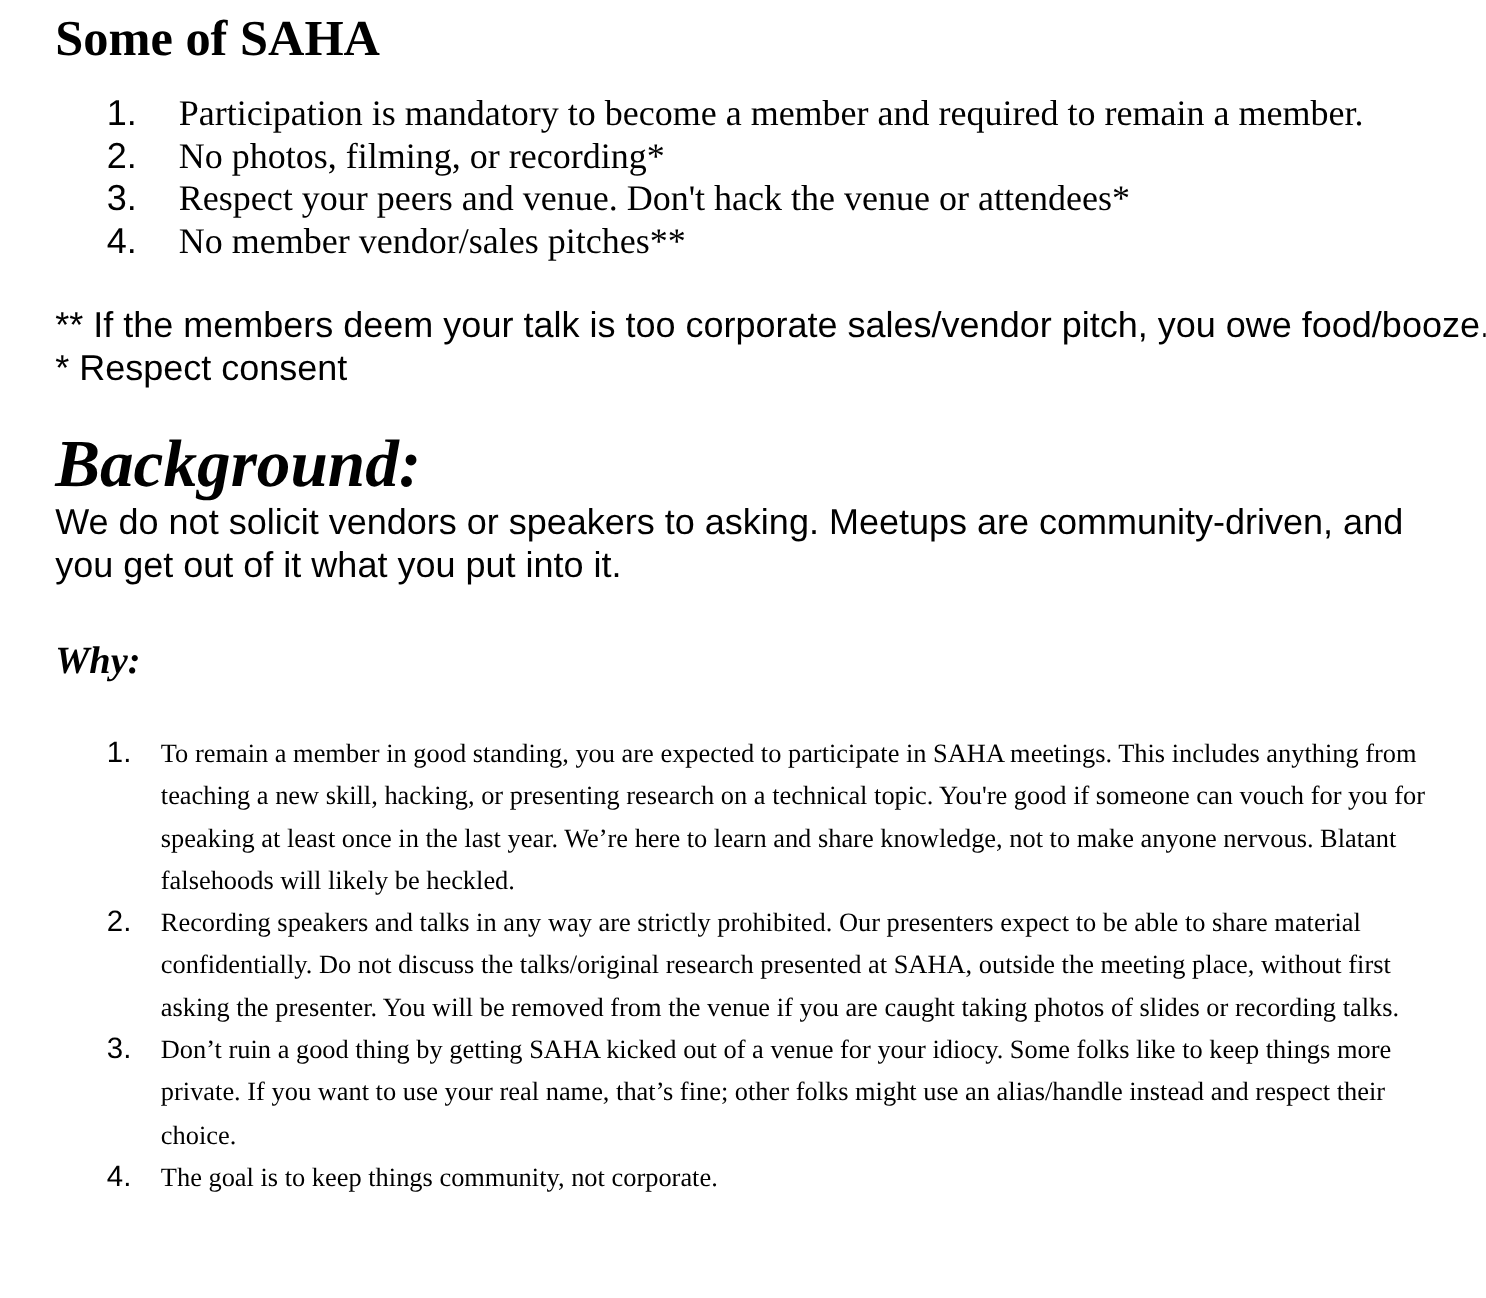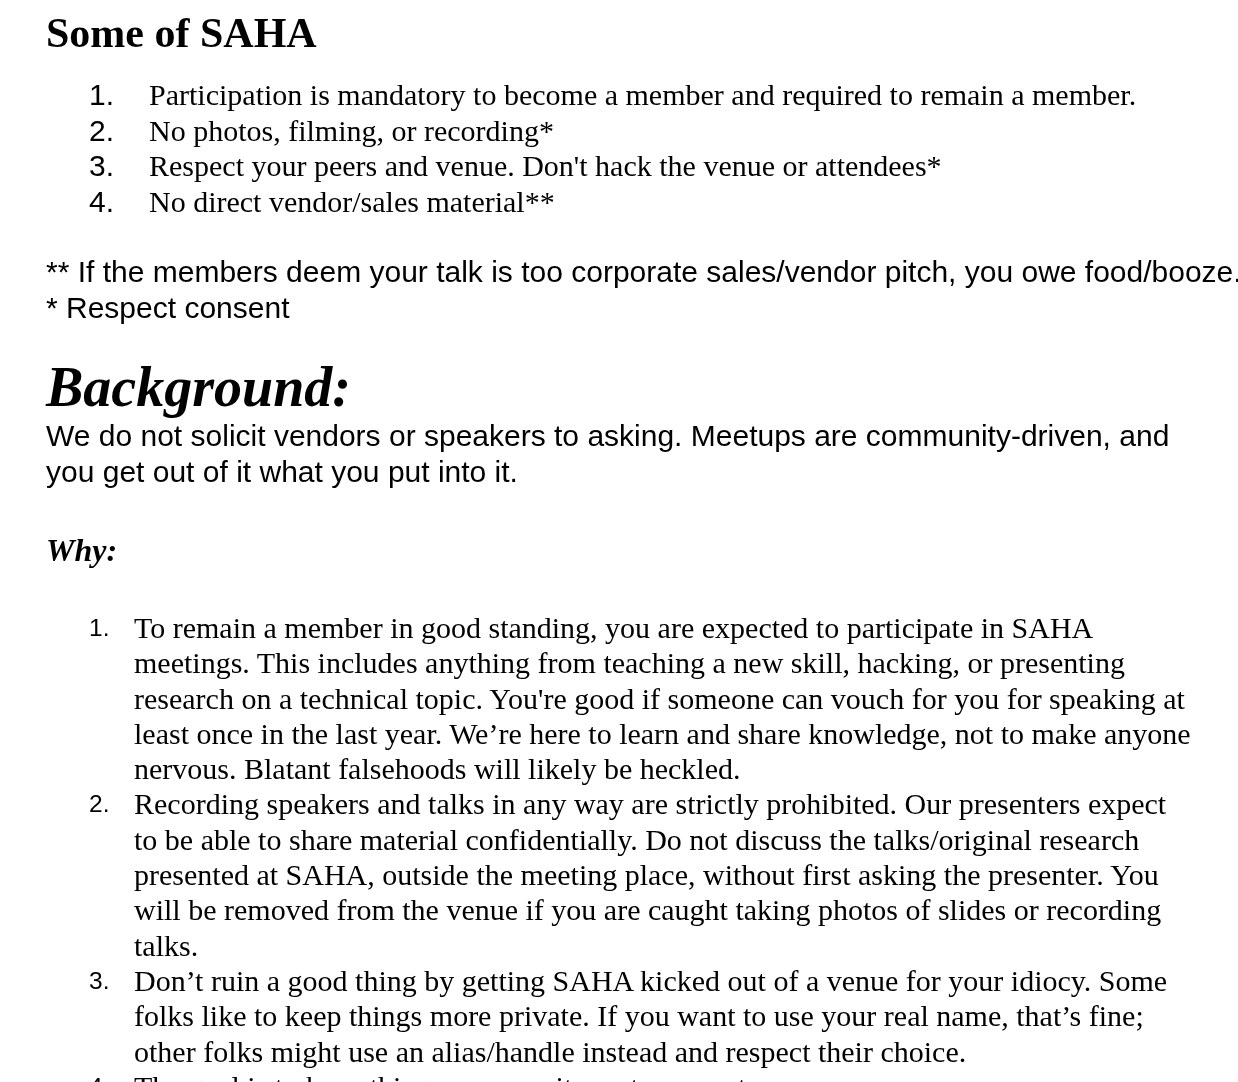--- a/index.html
+++ b/index.html
@@ -108,21 +108,21 @@
     }
     .why-list .num {
       position: absolute;
       left: 43px;
       top: 0;
       font-family: "Liberation Sans", sans-serif;
       font-size: 24.5px;
     }
     .why-list .txt {
       font-family: "Liberation Serif", serif;
-      font-size: 30px;
+      font-size: 22px;
       display: block;
     }
   </style>
 </head>
 <body>
 
 <div class="page">
 
   <h1 class="heading title">Some of SAHA</h1>
 
@@ -134,21 +134,21 @@
     <li>
       <span class="num">2.</span>
       <span class="txt">No photos, filming, or recording*</span>
     </li>
     <li>
       <span class="num">3.</span>
       <span class="txt">Respect your peers and venue. Don't hack the venue or attendees*</span>
     </li>
     <li>
       <span class="num">4.</span>
-      <span class="txt">No direct vendor/sales material**</span>
+      <span class="txt">No member vendor/sales pitches**</span>
     </li>
   </ol>
 
   <div class="footnotes sans">
     <div>** If the members deem your talk is too corporate sales/vendor pitch, you owe food/booze.</div>
     <div>* Respect consent</div>
   </div>
 
   <h1 class="heading bg-heading">Background:</h1>
   <p class="bg-text sans">We do not solicit vendors or speakers to asking. Meetups are community-driven, and you get out of it what you put into it.</p>

